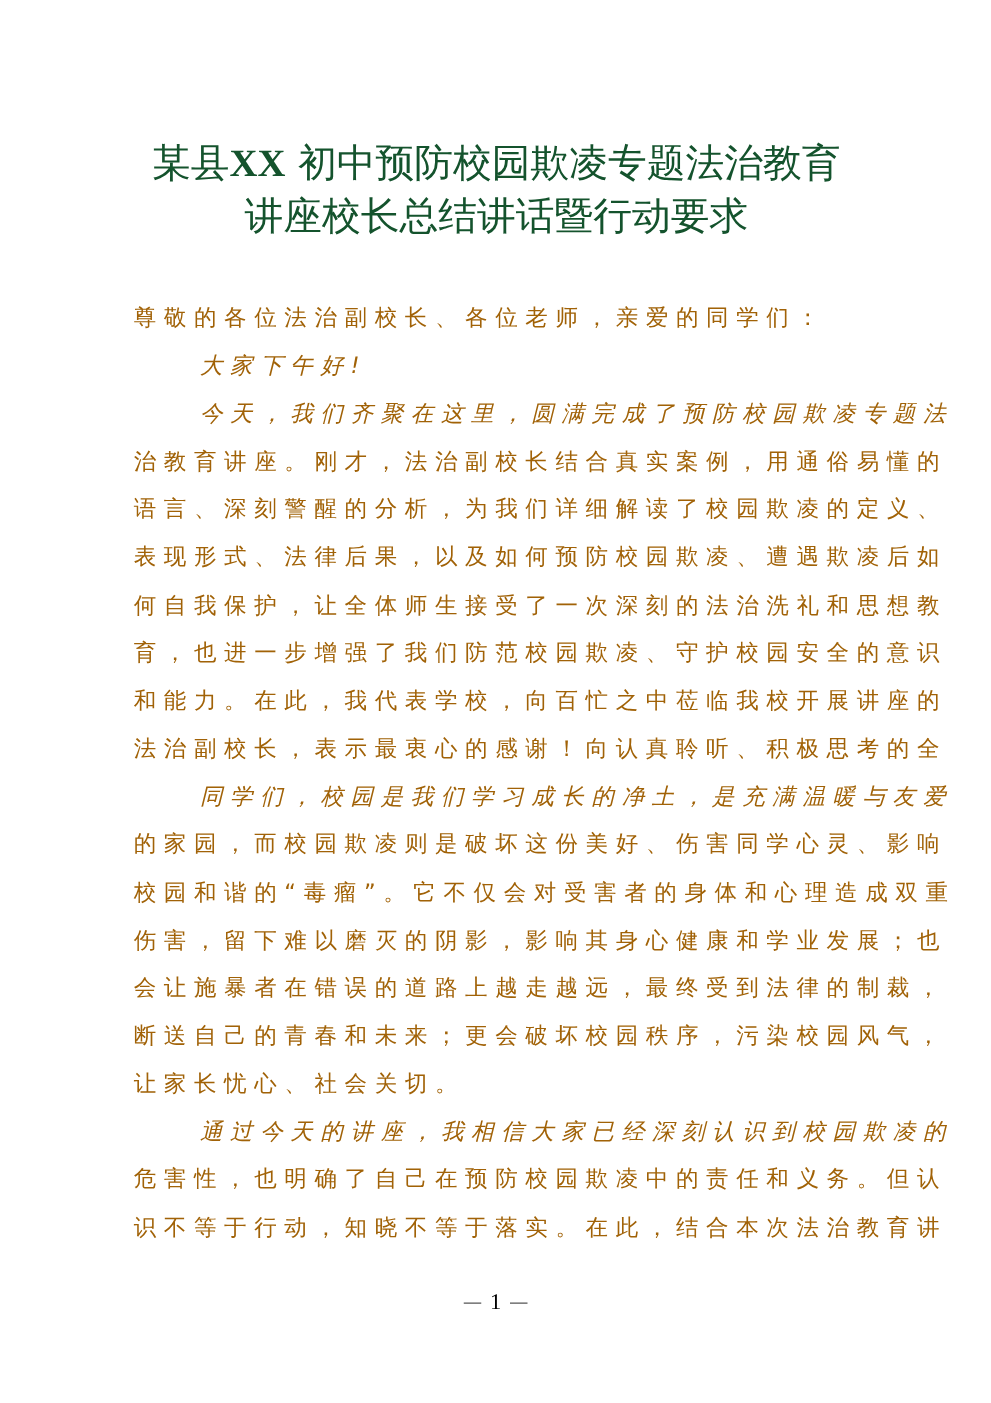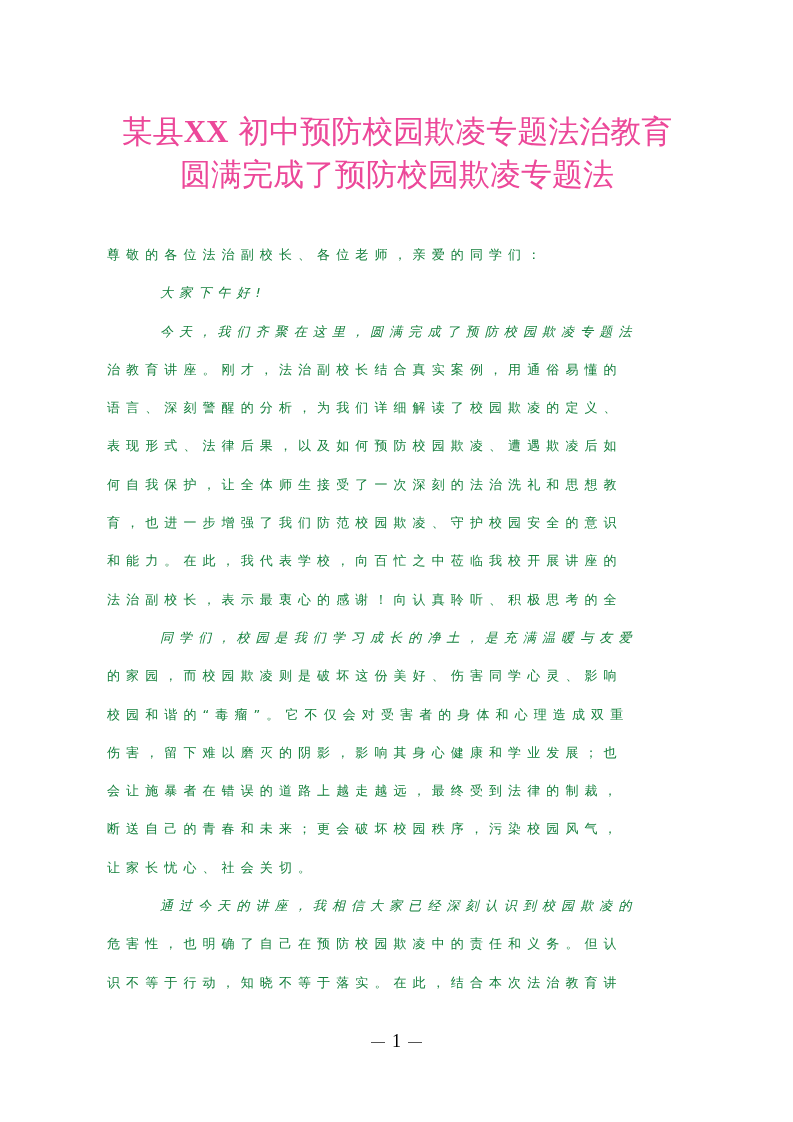--- a/index.html
+++ b/index.html
@@ -24,39 +24,39 @@
   .title {
     position: absolute;
     left: 96px;
     top: 110px;
     width: 602px;
     text-align: center;
     font-family: "DejaVu Serif", "Liberation Serif", serif;
     font-size: 31px;
     line-height: 42px;
     letter-spacing: 0px;
-    color: #ec4899;
+    color: #14532d;
     margin: 0;
     font-weight: normal;
   }
   .title .line { display: block; white-space: nowrap; }
   .title .latin {
     font-family: "Liberation Serif", serif;
     font-weight: bold;
   }
   .body {
     position: absolute;
     left: 107px;
     top: 236px;
     width: 582px;
     font-family: "DejaVu Sans", "Liberation Sans", sans-serif;
-    font-size: 13px;
+    font-size: 18px;
     line-height: 38.3px;
     letter-spacing: 6.1px;
-    color: #15803d;
+    color: #a16207;
   }
   .body .ln {
     display: block;
     white-space: nowrap;
     height: 38.3px;
   }
   .body .ind { padding-left: 53px; font-style: italic; }
   .footer {
     position: absolute;
     left: 0;
@@ -76,21 +76,21 @@
     margin: 0 7px;
   }
 </style>
 </head>
 <body>
 
 <div class="page">
 
   <h1 class="title">
     <span class="line"><span>某县</span><span class="latin">XX</span> <span>初中预防校园欺凌专题法治教育</span></span>
-    <span class="line">圆满完成了预防校园欺凌专题法</span>
+    <span class="line">讲座校长总结讲话暨行动要求</span>
   </h1>
 
   <div class="body">
     <span class="ln">尊敬的各位法治副校长、各位老师，亲爱的同学们：</span>
     <span class="ln ind">大家下午好!</span>
     <span class="ln ind">今天，我们齐聚在这里，圆满完成了预防校园欺凌专题法</span>
     <span class="ln">治教育讲座。刚才，法治副校长结合真实案例，用通俗易懂的</span>
     <span class="ln">语言、深刻警醒的分析，为我们详细解读了校园欺凌的定义、</span>
     <span class="ln">表现形式、法律后果，以及如何预防校园欺凌、遭遇欺凌后如</span>
     <span class="ln">何自我保护，让全体师生接受了一次深刻的法治洗礼和思想教</span>

